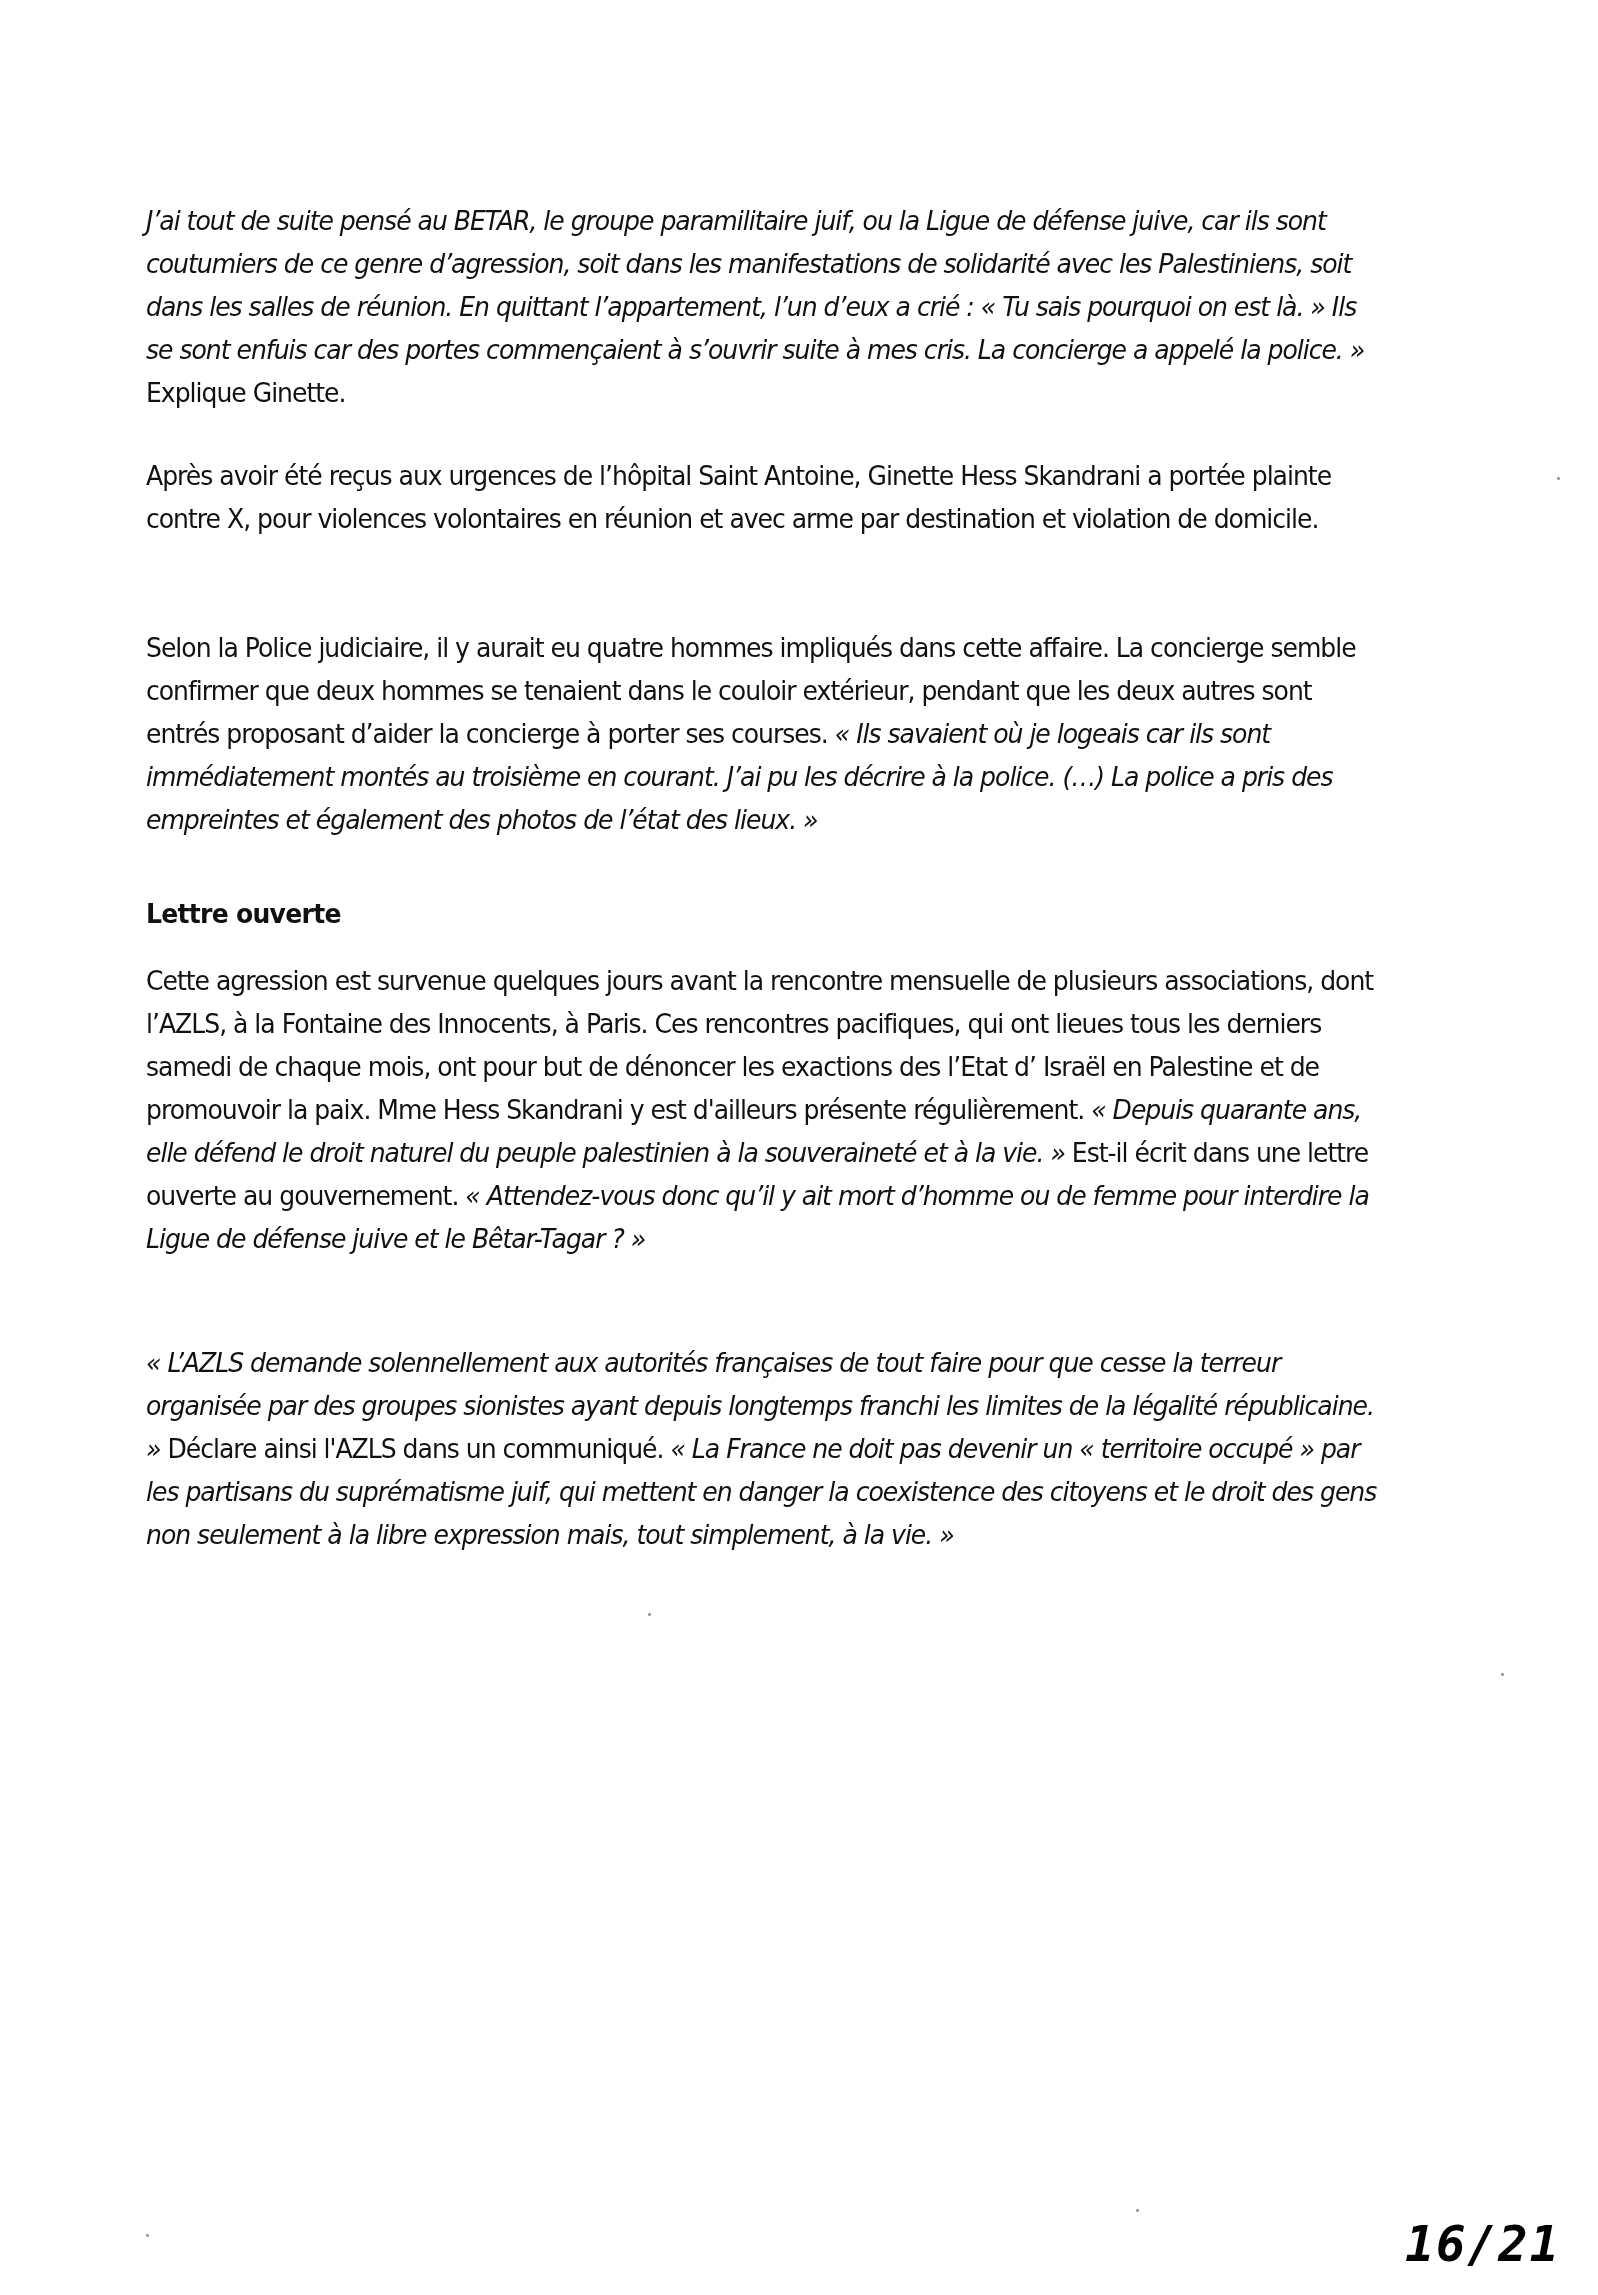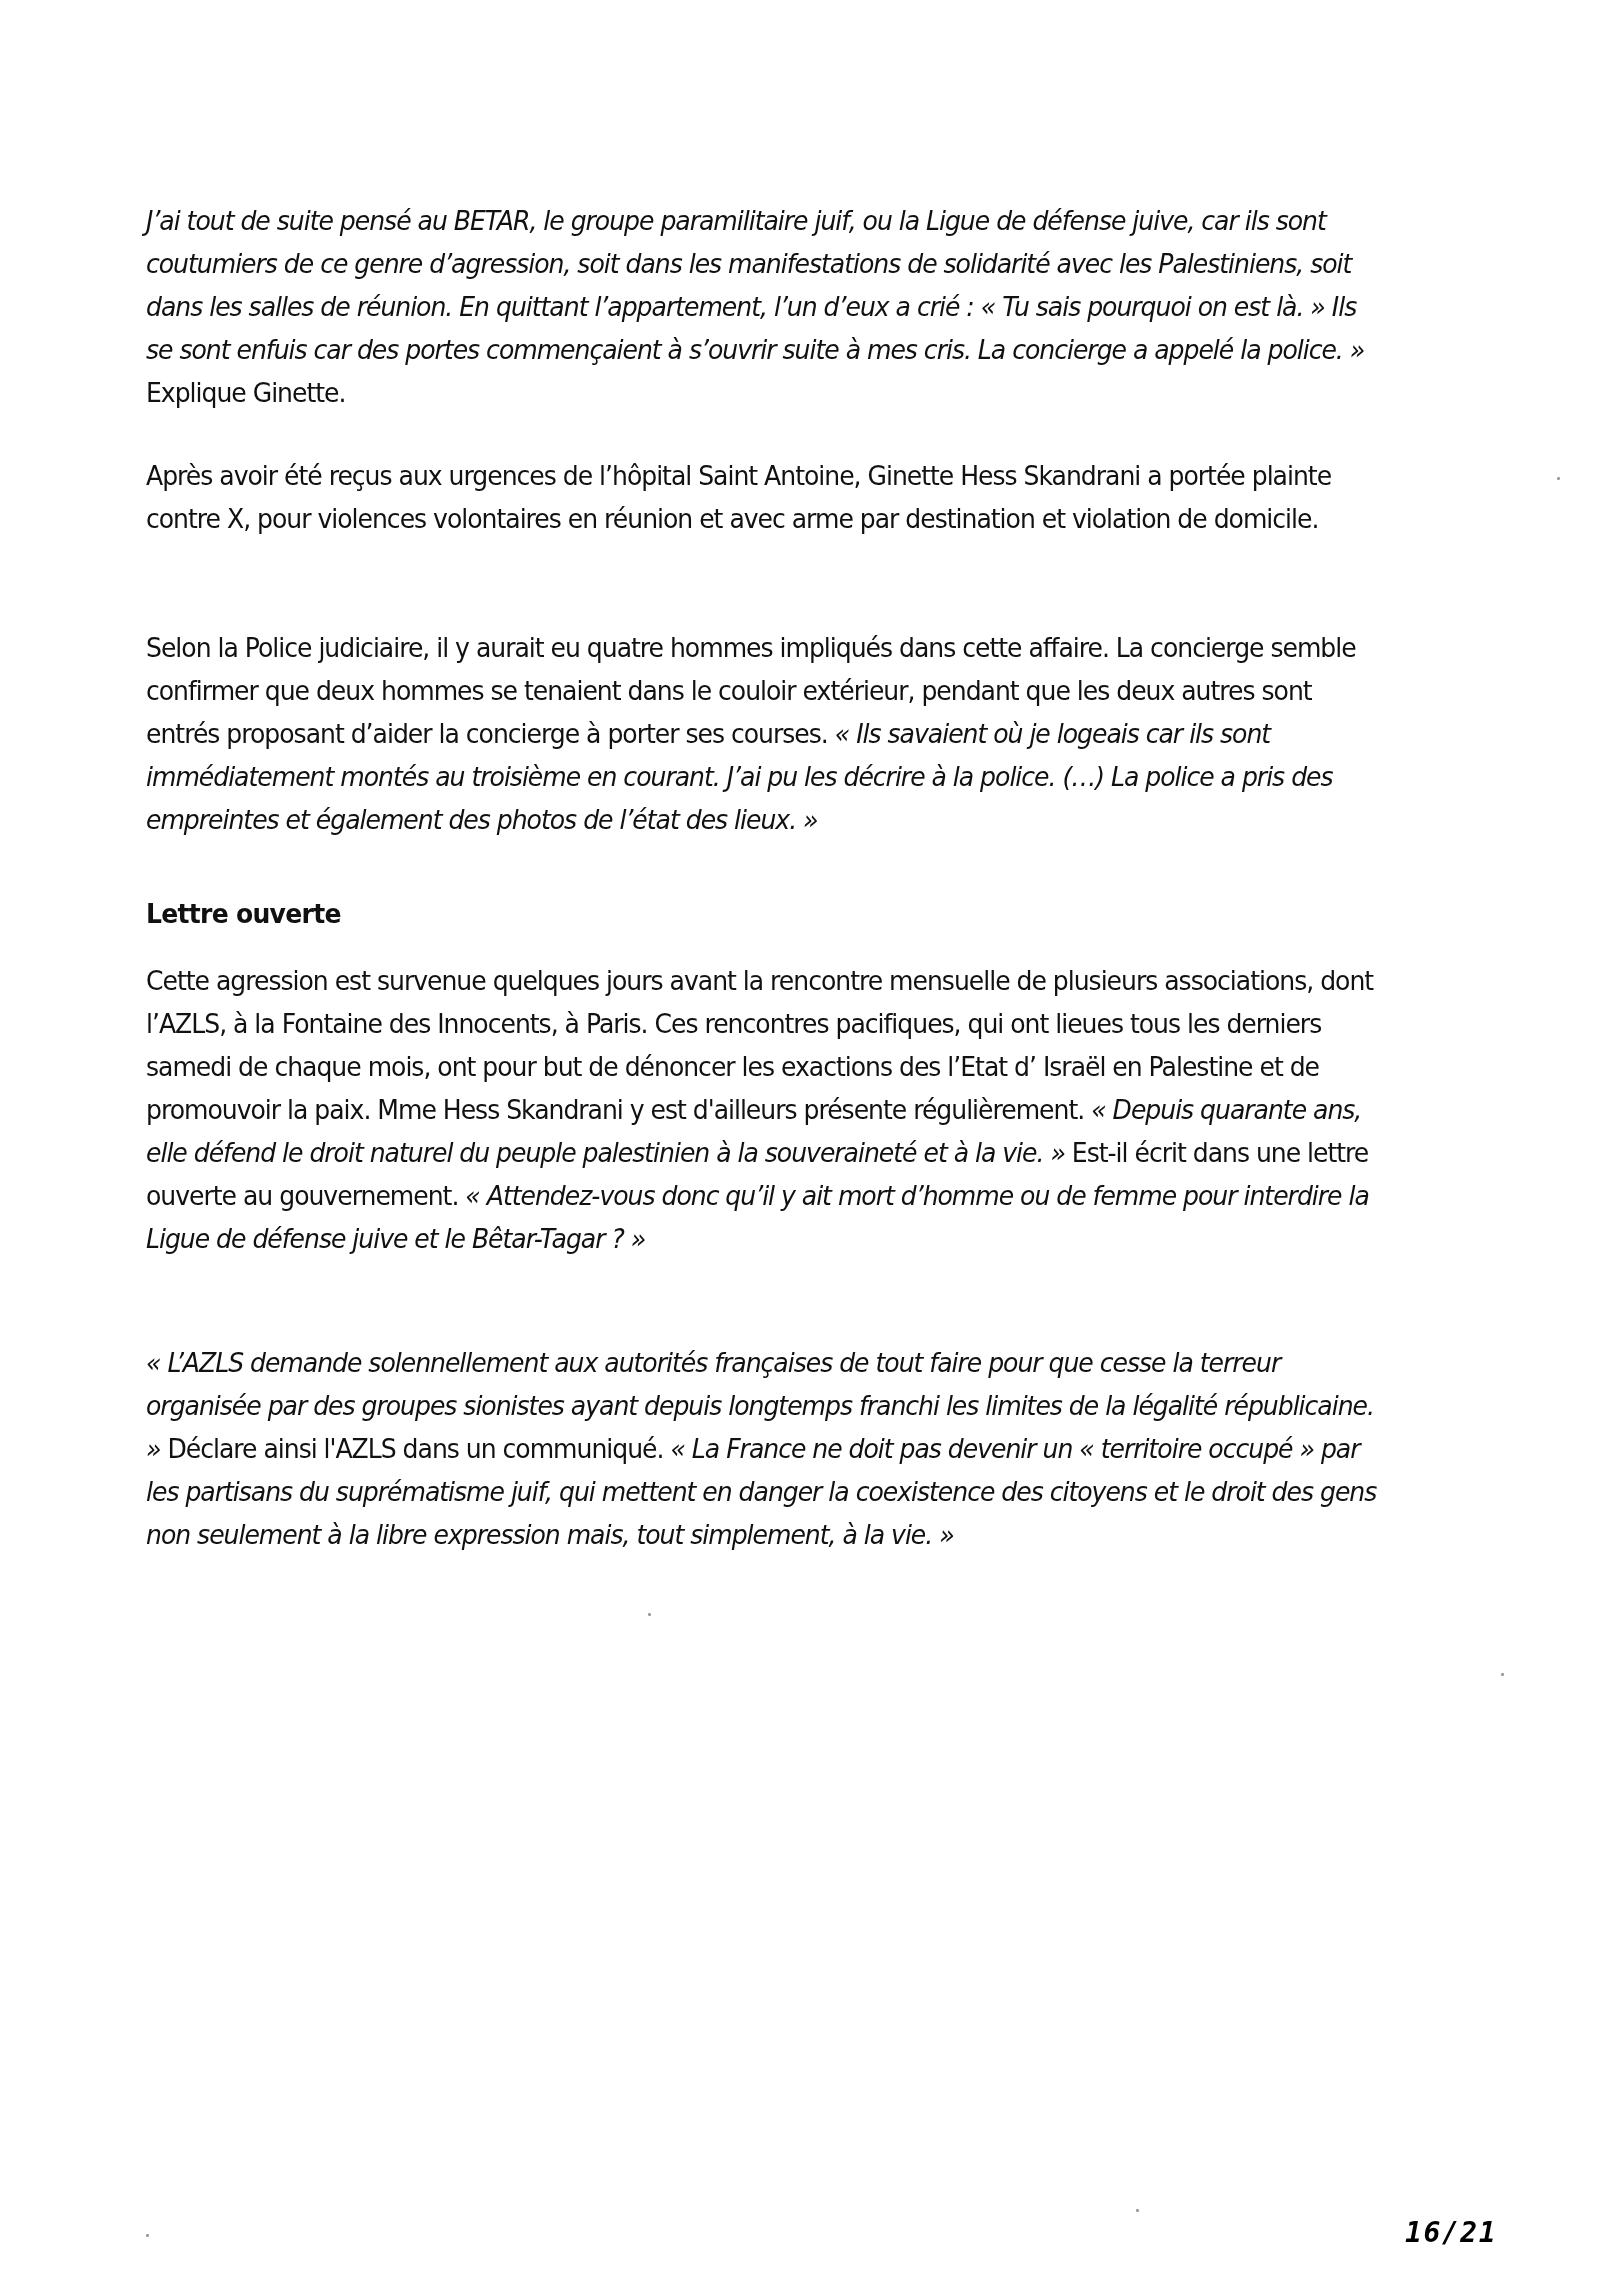--- a/index.html
+++ b/index.html
@@ -10,21 +10,21 @@
     letter-spacing:-1.1px;transform:scaleX(0.93);transform-origin:left top;margin:0;}
   .para span{white-space:normal;}
   .it{font-style:italic;}
   #p1{top:149px;}
   #p2{top:404px;}
   #p3{top:576px;}
   #h1{position:absolute;left:146px;top:848px;font-size:27px;font-weight:bold;letter-spacing:-0.8px;transform:scaleX(0.93);transform-origin:left top;}
   #p4{top:909px;}
   #p5{top:1291px;}
   .pagenum{position:absolute;left:1405px;top:2166px;font-family:"DejaVu Sans Mono",monospace;
-    font-size:28px;font-weight:bold;font-style:italic;letter-spacing:1.6px;color:#000;}
+    font-size:49px;font-weight:bold;font-style:italic;letter-spacing:1.6px;color:#000;}
   .speck{position:absolute;width:2.5px;height:2.5px;background:#999;border-radius:50%;}
 </style>
 </head>
 <body>
 
 <div class="page">
 
   <p class="para" id="p1">
     <span class="it">J’ai tout de suite pensé au BETAR, le groupe paramilitaire juif, ou la Ligue de défense juive, car ils sont coutumiers de ce genre d’agression, soit dans les manifestations de solidarité avec les Palestiniens, soit dans les salles de réunion. En quittant l’appartement, l’un d’eux a crié : « Tu sais pourquoi on est là. » Ils se sont enfuis car des portes commençaient à s’ouvrir suite à mes cris. La concierge a appelé la police. »</span><span> Explique Ginette.</span>
   </p>

